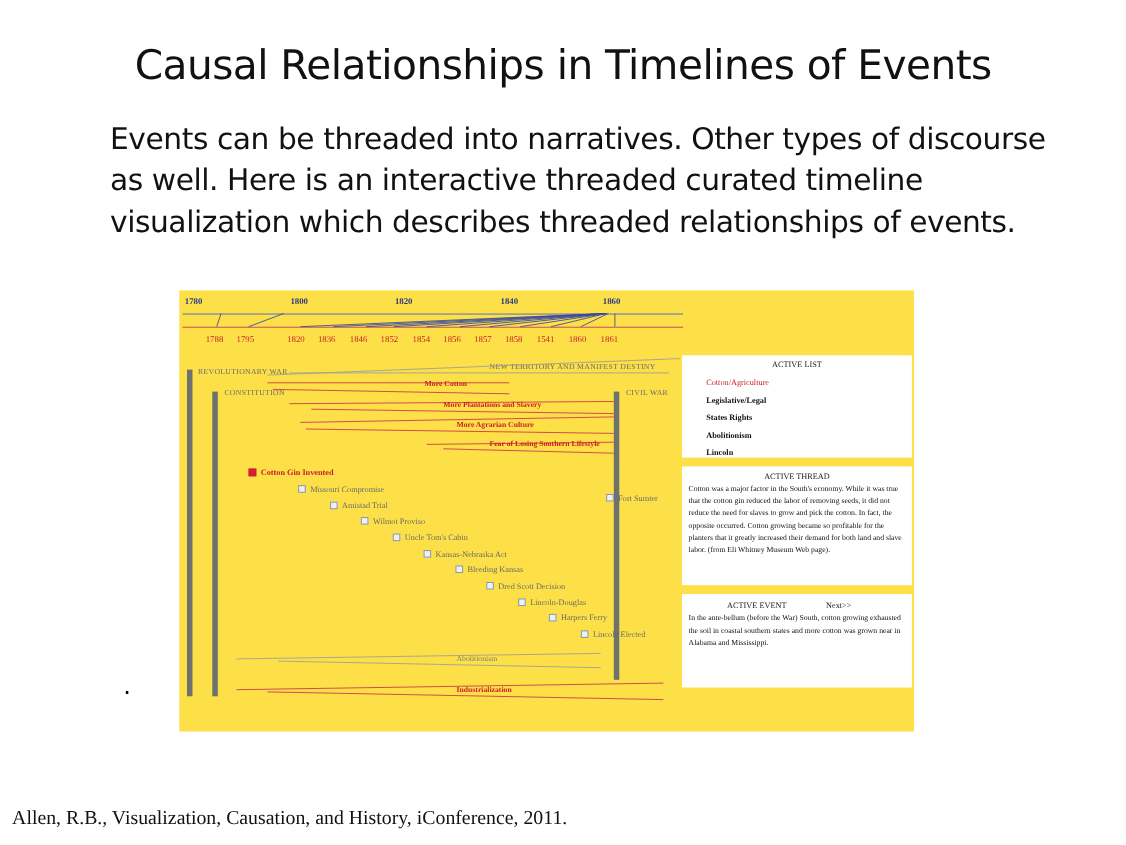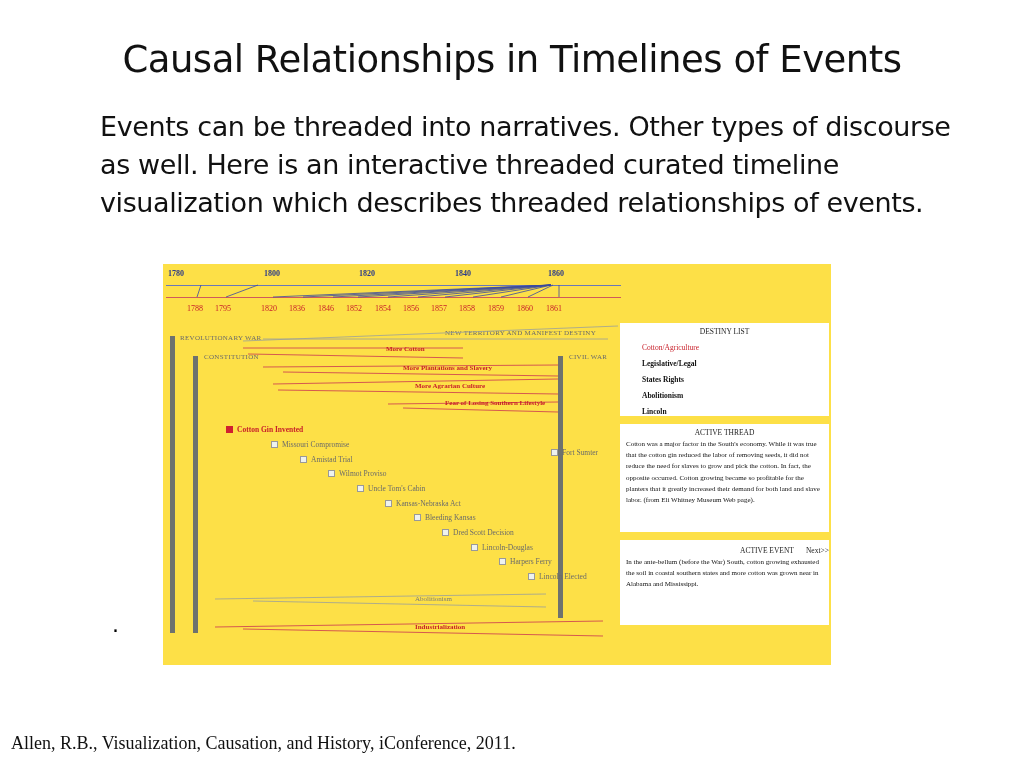--- a/index.html
+++ b/index.html
@@ -46,21 +46,21 @@
   .event.active .cb { background: #d02030; border-color: #d02030; }
   
   .side-header { position: absolute; left: 455px; top: 0; width: 213px; height: 58px; }
   .side-title { position: absolute; left: 24px; top: 4px; font-family: "DejaVu Sans", sans-serif; font-size: 10px; font-weight: bold; color: #8a2040; }
   .side-link { position: absolute; left: 24px; font-size: 7px; color: #444; }
   .panel { position: absolute; left: 457px; width: 209px; background: #ffffff; }
   .panel-h { text-align: center; font-size: 7.5px; color: #222; margin-top: 4px; }
   .thread-item { font-size: 7.5px; color: #111; margin-left: 22px; margin-top: 7px; font-weight: bold; }
   .thread-item.active { color: #c8202a; font-weight: normal; }
   .panel-text { font-size: 7px; line-height: 11.2px; color: #111; margin: 2px 6px 0 6px; }
-  .panel-h-row { display: flex; justify-content: flex-end; gap: 12px; font-size: 7.5px; color: #222; margin-top: 6px; }
+  .panel-h-row { display: flex; justify-content: flex-start; gap: 36px; font-size: 7.5px; color: #222; margin-top: 6px; padding-left: 41px; }
 </style>
 </head>
 <body>
 
 <div class="slide-title">Causal Relationships in Timelines of Events</div>
 <div class="slide-body">Events can be threaded into narratives. Other types of discourse as well.  Here is an interactive threaded curated timeline visualization which describes threaded relationships of events.</div>
 <div class="bullet-dot">.</div>
 
 <div class="viz">
 
@@ -92,21 +92,21 @@
     <span class="yr-bot" style="left:24px">1788</span>
     <span class="yr-bot" style="left:52px">1795</span>
     <span class="yr-bot" style="left:98px">1820</span>
     <span class="yr-bot" style="left:126px">1836</span>
     <span class="yr-bot" style="left:155px">1846</span>
     <span class="yr-bot" style="left:183px">1852</span>
     <span class="yr-bot" style="left:212px">1854</span>
     <span class="yr-bot" style="left:240px">1856</span>
     <span class="yr-bot" style="left:268px">1857</span>
     <span class="yr-bot" style="left:296px">1858</span>
-    <span class="yr-bot" style="left:325px">1859</span>
+    <span class="yr-bot" style="left:325px">1541</span>
     <span class="yr-bot" style="left:354px">1860</span>
     <span class="yr-bot" style="left:383px">1861</span>
   </div>
 
   <div class="era-bar" style="left:7px; top:72px; height:297px;"></div>
   <div class="era-bar" style="left:30px; top:92px; height:277px;"></div>
   <div class="era-bar" style="left:395px; top:92px; height:262px;"></div>
   <span class="era-label" style="left:17px; top:70px;text-align:right;">REVOLUTIONARY WAR</span>
   <span class="era-label" style="left:41px; top:89px;">CONSTITUTION</span>
   <span class="era-label" style="left:282px; top:65px;">NEW TERRITORY AND MANIFEST DESTINY</span>
@@ -185,21 +185,21 @@
       <span class="cb"></span>
       <span>Lincoln Elected</span>
     </div>
   <div class="event" style="left:388px; top:184px;">
       <span class="cb"></span>
       <span>Fort Sumter</span>
     </div>
 
 
   <div class="panel" style="top:59px; height:93px;">
-    <div class="panel-h">DESTINY LIST</div>
+    <div class="panel-h">ACTIVE LIST</div>
     <div class="thread-item active">Cotton/Agriculture</div>
     <div class="thread-item">Legislative/Legal</div>
     <div class="thread-item">States Rights</div>
     <div class="thread-item">Abolitionism</div>
     <div class="thread-item">Lincoln</div>
   </div>
 
   <div class="panel" style="top:160px; height:108px;">
     <div class="panel-h">ACTIVE THREAD</div>
     <div class="panel-text">Cotton was a major factor in the South's economy. While it was true that the cotton gin reduced the labor of removing seeds, it did not reduce the need for slaves to grow and pick the cotton. In fact, the opposite occurred. Cotton growing became so profitable for the planters that it greatly increased their demand for both land and slave labor. (from Eli Whitney Museum Web page).</div>

